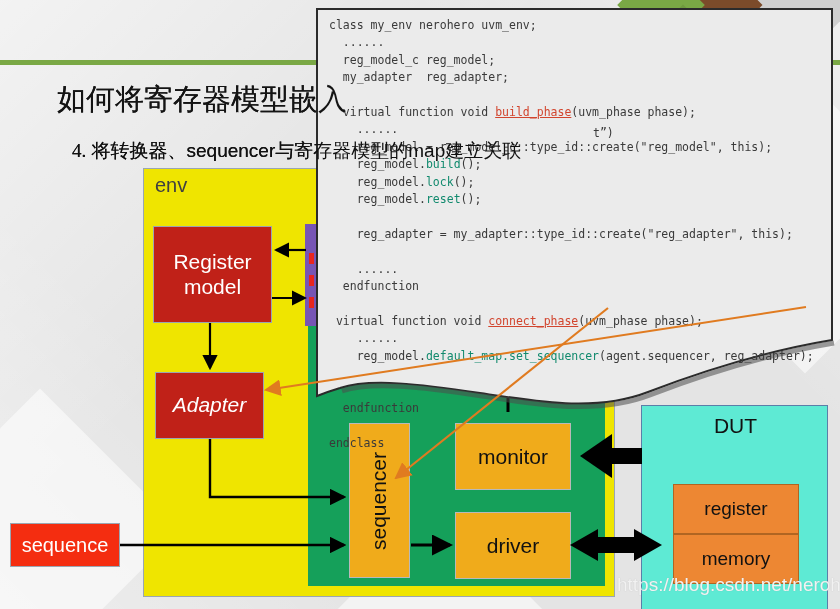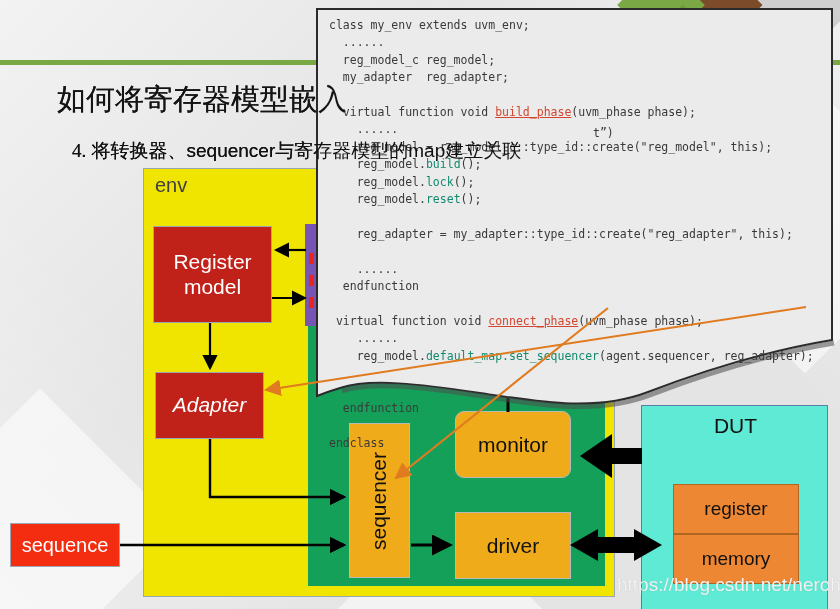--- a/index.html
+++ b/index.html
@@ -89,21 +89,21 @@
     color:#fff; font-size:20px; display:flex; align-items:center; justify-content:center;
   }
 
   .box-orange {
     position:absolute; background:#f0ab1b; border:1px solid #b9b9b9;
     box-sizing:border-box; color:#111; display:flex; align-items:center;
     justify-content:center; font-size:21px;
   }
   #sequencer-box { left:349px; top:423px; width:61px; height:155px; }
   #sequencer-box span { transform:rotate(-90deg); white-space:nowrap; }
-  #monitor-box { left:455px; top:411px; width:116px; height:67px;border-radius:9px; }
+  #monitor-box { left:455px; top:423px; width:116px; height:67px; }
   #driver-box  { left:455px; top:512px; width:116px; height:67px; }
 
   
   .dut-box {
     position:absolute; left:641px; top:405px; width:187px; height:244px;
     background:#5eead4; border:1px solid #5b7ea8; box-sizing:border-box;
   }
   .dut-title {
     position:absolute; left:0; top:8px; width:187px; text-align:center;
     font-size:21px; color:#111;
@@ -243,21 +243,21 @@
 <svg class="svg-layer" style="z-index:5;">
   <path d="M317,9 L832,9 L832,340 C760,352 700,372 648,392
            C596,412 540,402 480,393
            C420,384 370,378 340,388
            C330,391 322,394 317,396 Z" fill="#ebebeb" stroke="#2b2b2b" stroke-width="2"></path>
   <path d="M834,343 C762,355 702,375 650,395 C598,415 542,405 482,396
            C422,387 372,381 342,391" fill="none" stroke="#4d4d4d" stroke-width="5" opacity="0.55"></path>
 </svg>
 
 <div class="code-callout" style="z-index:6;">
-  <div class="code-text"><span>class my_env extends uvm_env;</span>
+  <div class="code-text"><span>class my_env nerohero uvm_env;</span>
 <span>  ......</span>
 <span>  reg_model_c reg_model;</span>
 <span>  my_adapter  reg_adapter;</span>
 
 <span>  virtual function void <span class="kw-red">build_phase</span>(uvm_phase phase);</span>
 <span>    ......</span>
 <span>    reg_model = reg_model_c::type_id::create("reg_model", this);</span>
 <span>    reg_model.<span class="kw-green">build</span>();</span>
 <span>    reg_model.<span class="kw-green">lock</span>();</span>
 <span>    reg_model.<span class="kw-green">reset</span>();</span>

